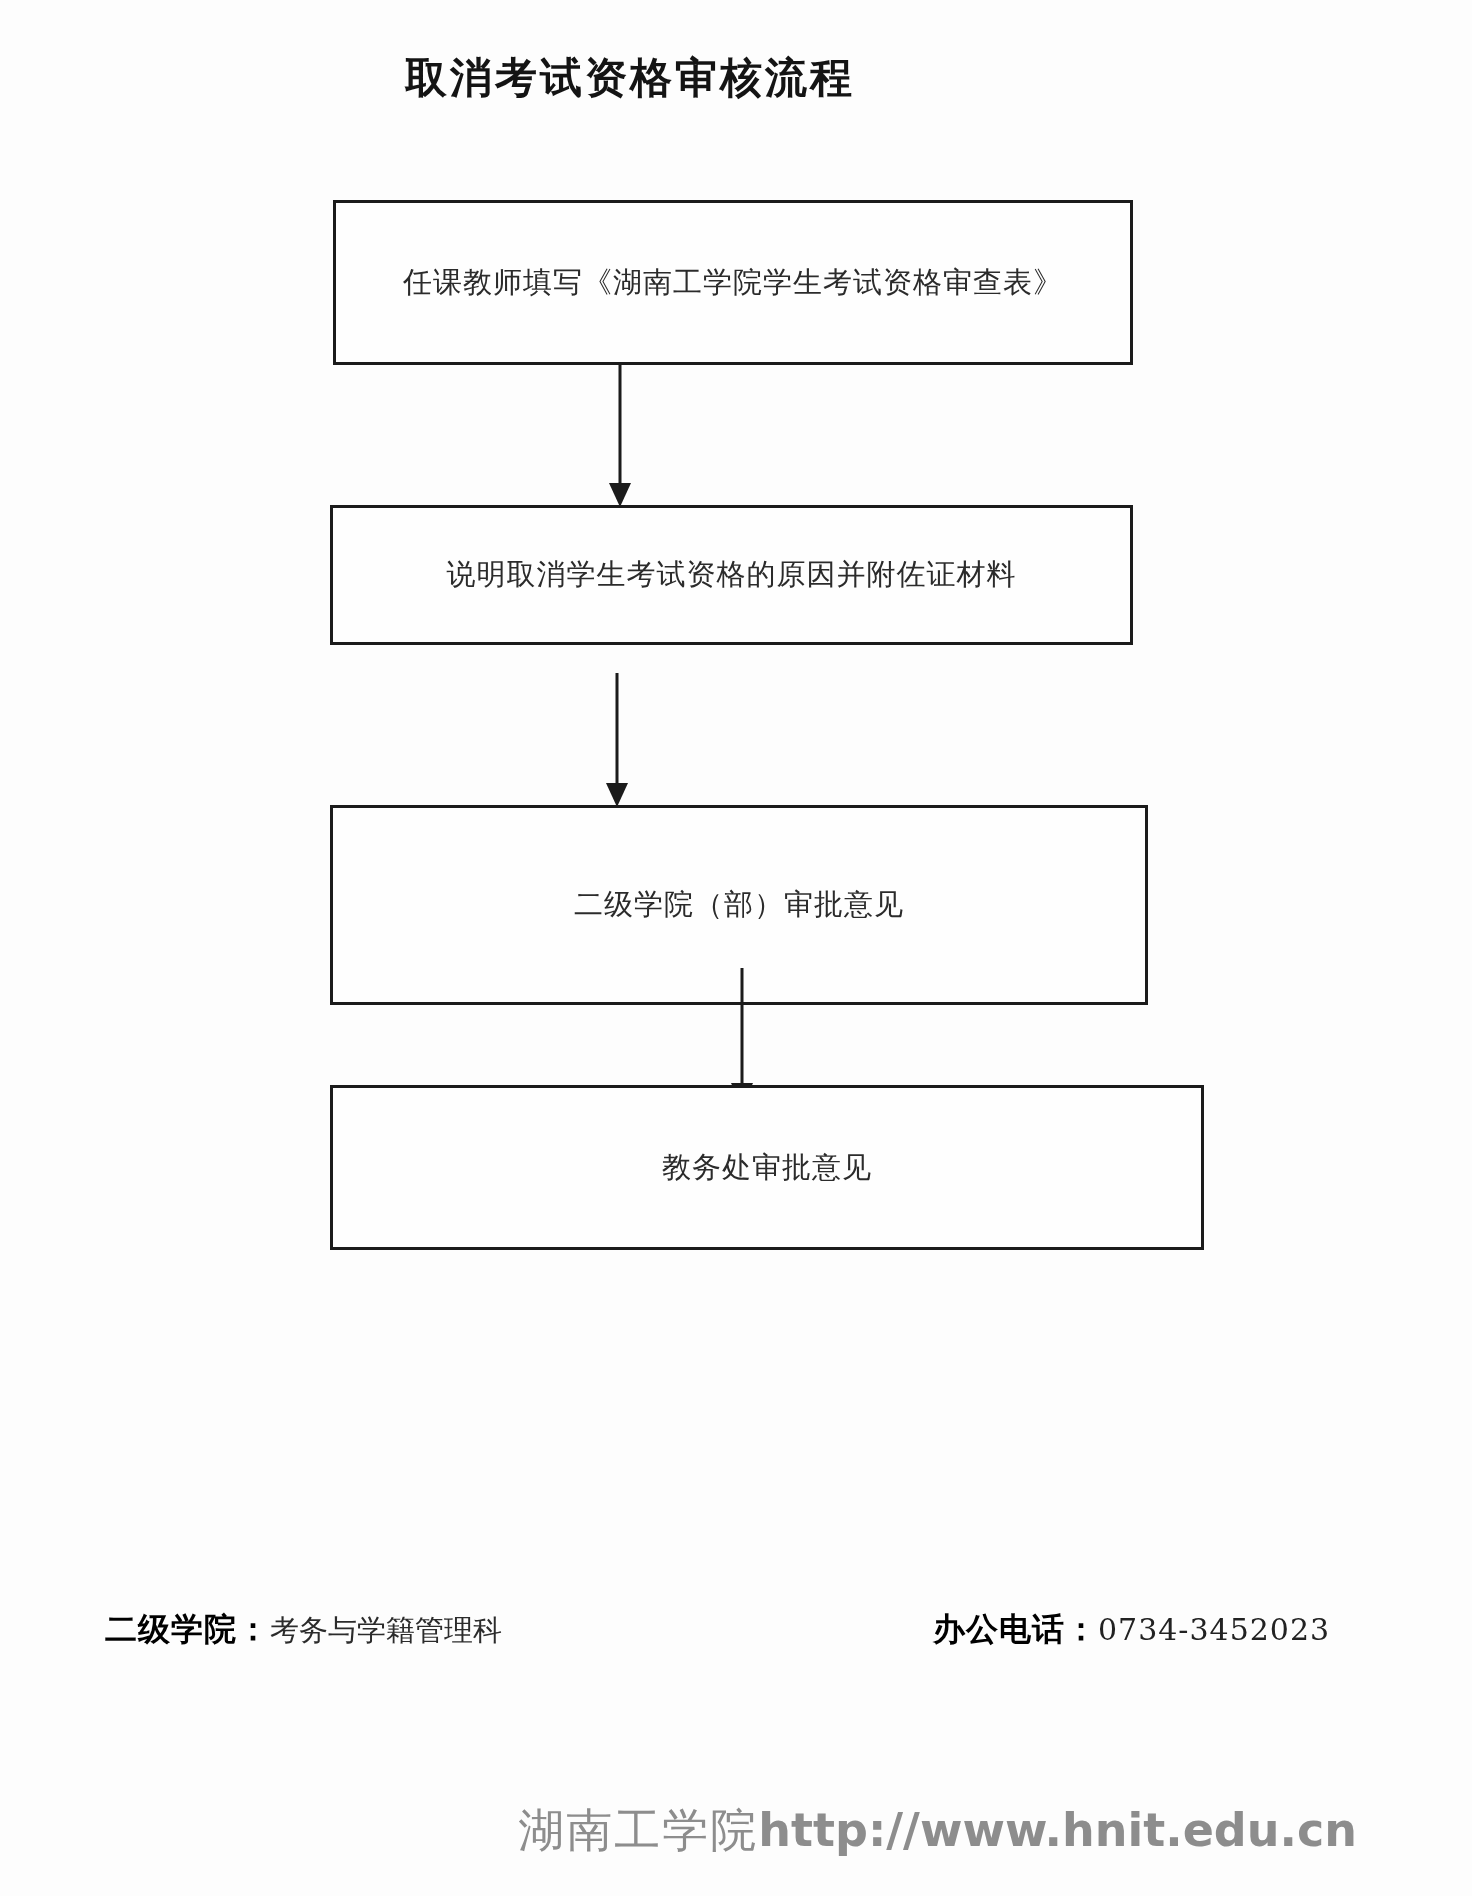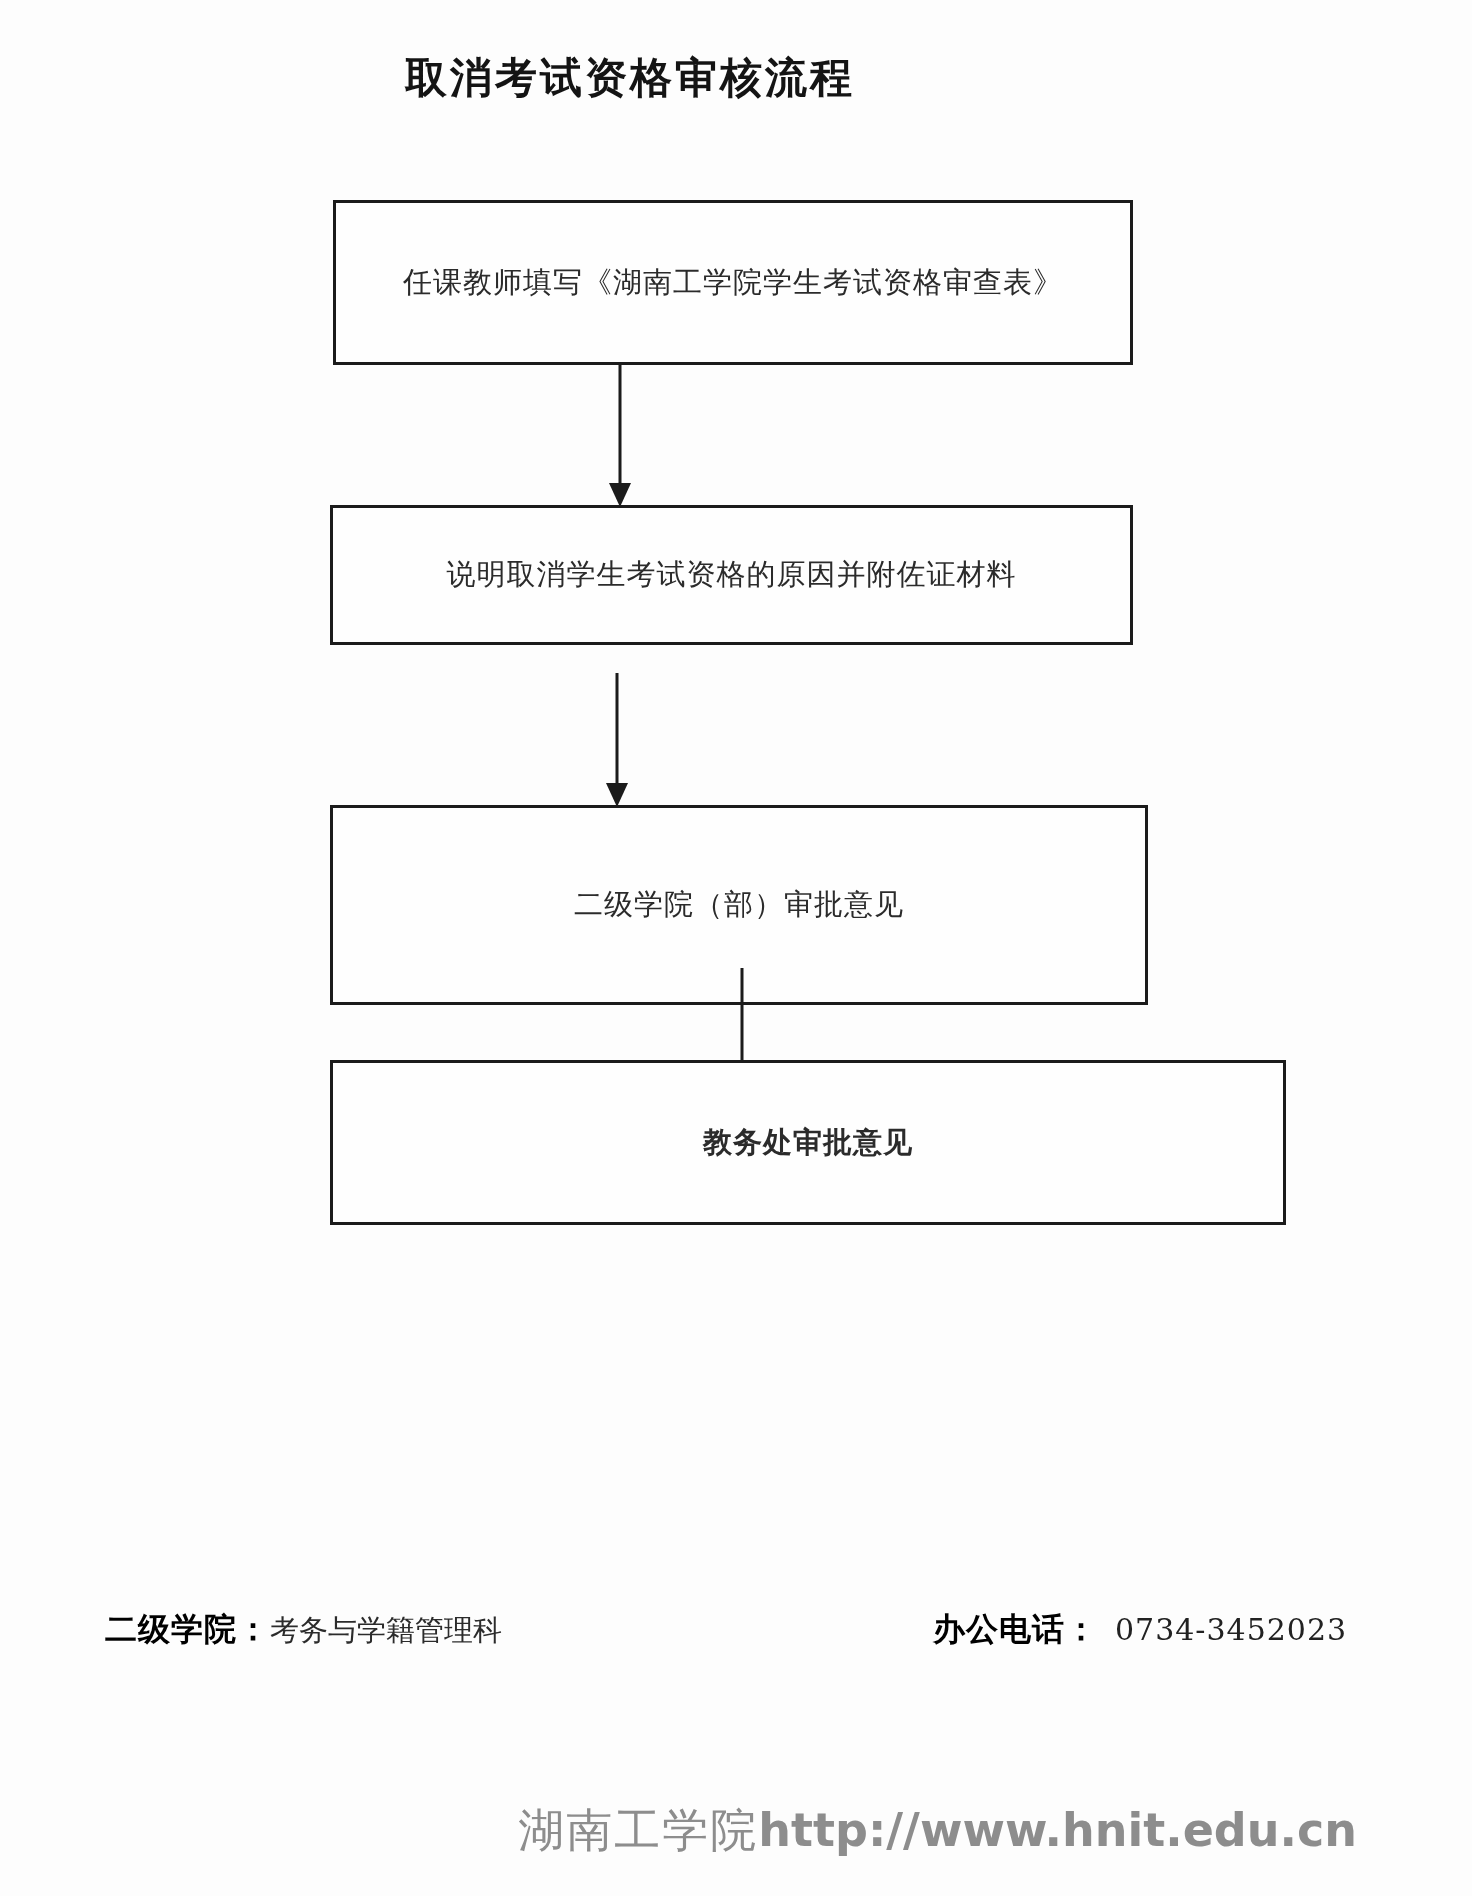--- a/index.html
+++ b/index.html
@@ -32,21 +32,21 @@
     justify-content: center;
     font-size: 29px;
     color: #2b2b2b;
     letter-spacing: 1px;
     text-align: center;
     padding: 0 20px;
   }
   .box1 { left: 333px; top: 200px; width: 800px; height: 165px; }
   .box2 { left: 330px; top: 505px; width: 803px; height: 140px; }
   .box3 { left: 330px; top: 805px; width: 818px; height: 200px; }
-  .box4 { left: 330px; top: 1060px; width: 956px; height: 165px; font-weight: bold; }
+  .box4 { left: 330px; top: 1085px; width: 874px; height: 165px; }
 
   .arrow { position: absolute; width: 24px; }
   .arrow .shaft {
     position: absolute;
     left: 50%;
     transform: translateX(-50%);
     top: 0;
     bottom: 18px;
     width: 3px;
     background: #1b1b1b;
@@ -85,21 +85,20 @@
     font-weight: bold;
     font-size: 32px;
     color: #000000;
     letter-spacing: 1px;
   }
   .phone-number {
     font-family: "DejaVu Serif", serif;
     font-size: 30px;
     color: #222222;
     letter-spacing: 1px;
-    margin-left: 17px;
   }
   .watermark {
     position: absolute;
     top: 1800px;
     right: 115px;
     font-size: 46px;
     color: #8d8d8d;
     white-space: nowrap;
   }
   .watermark-org {

